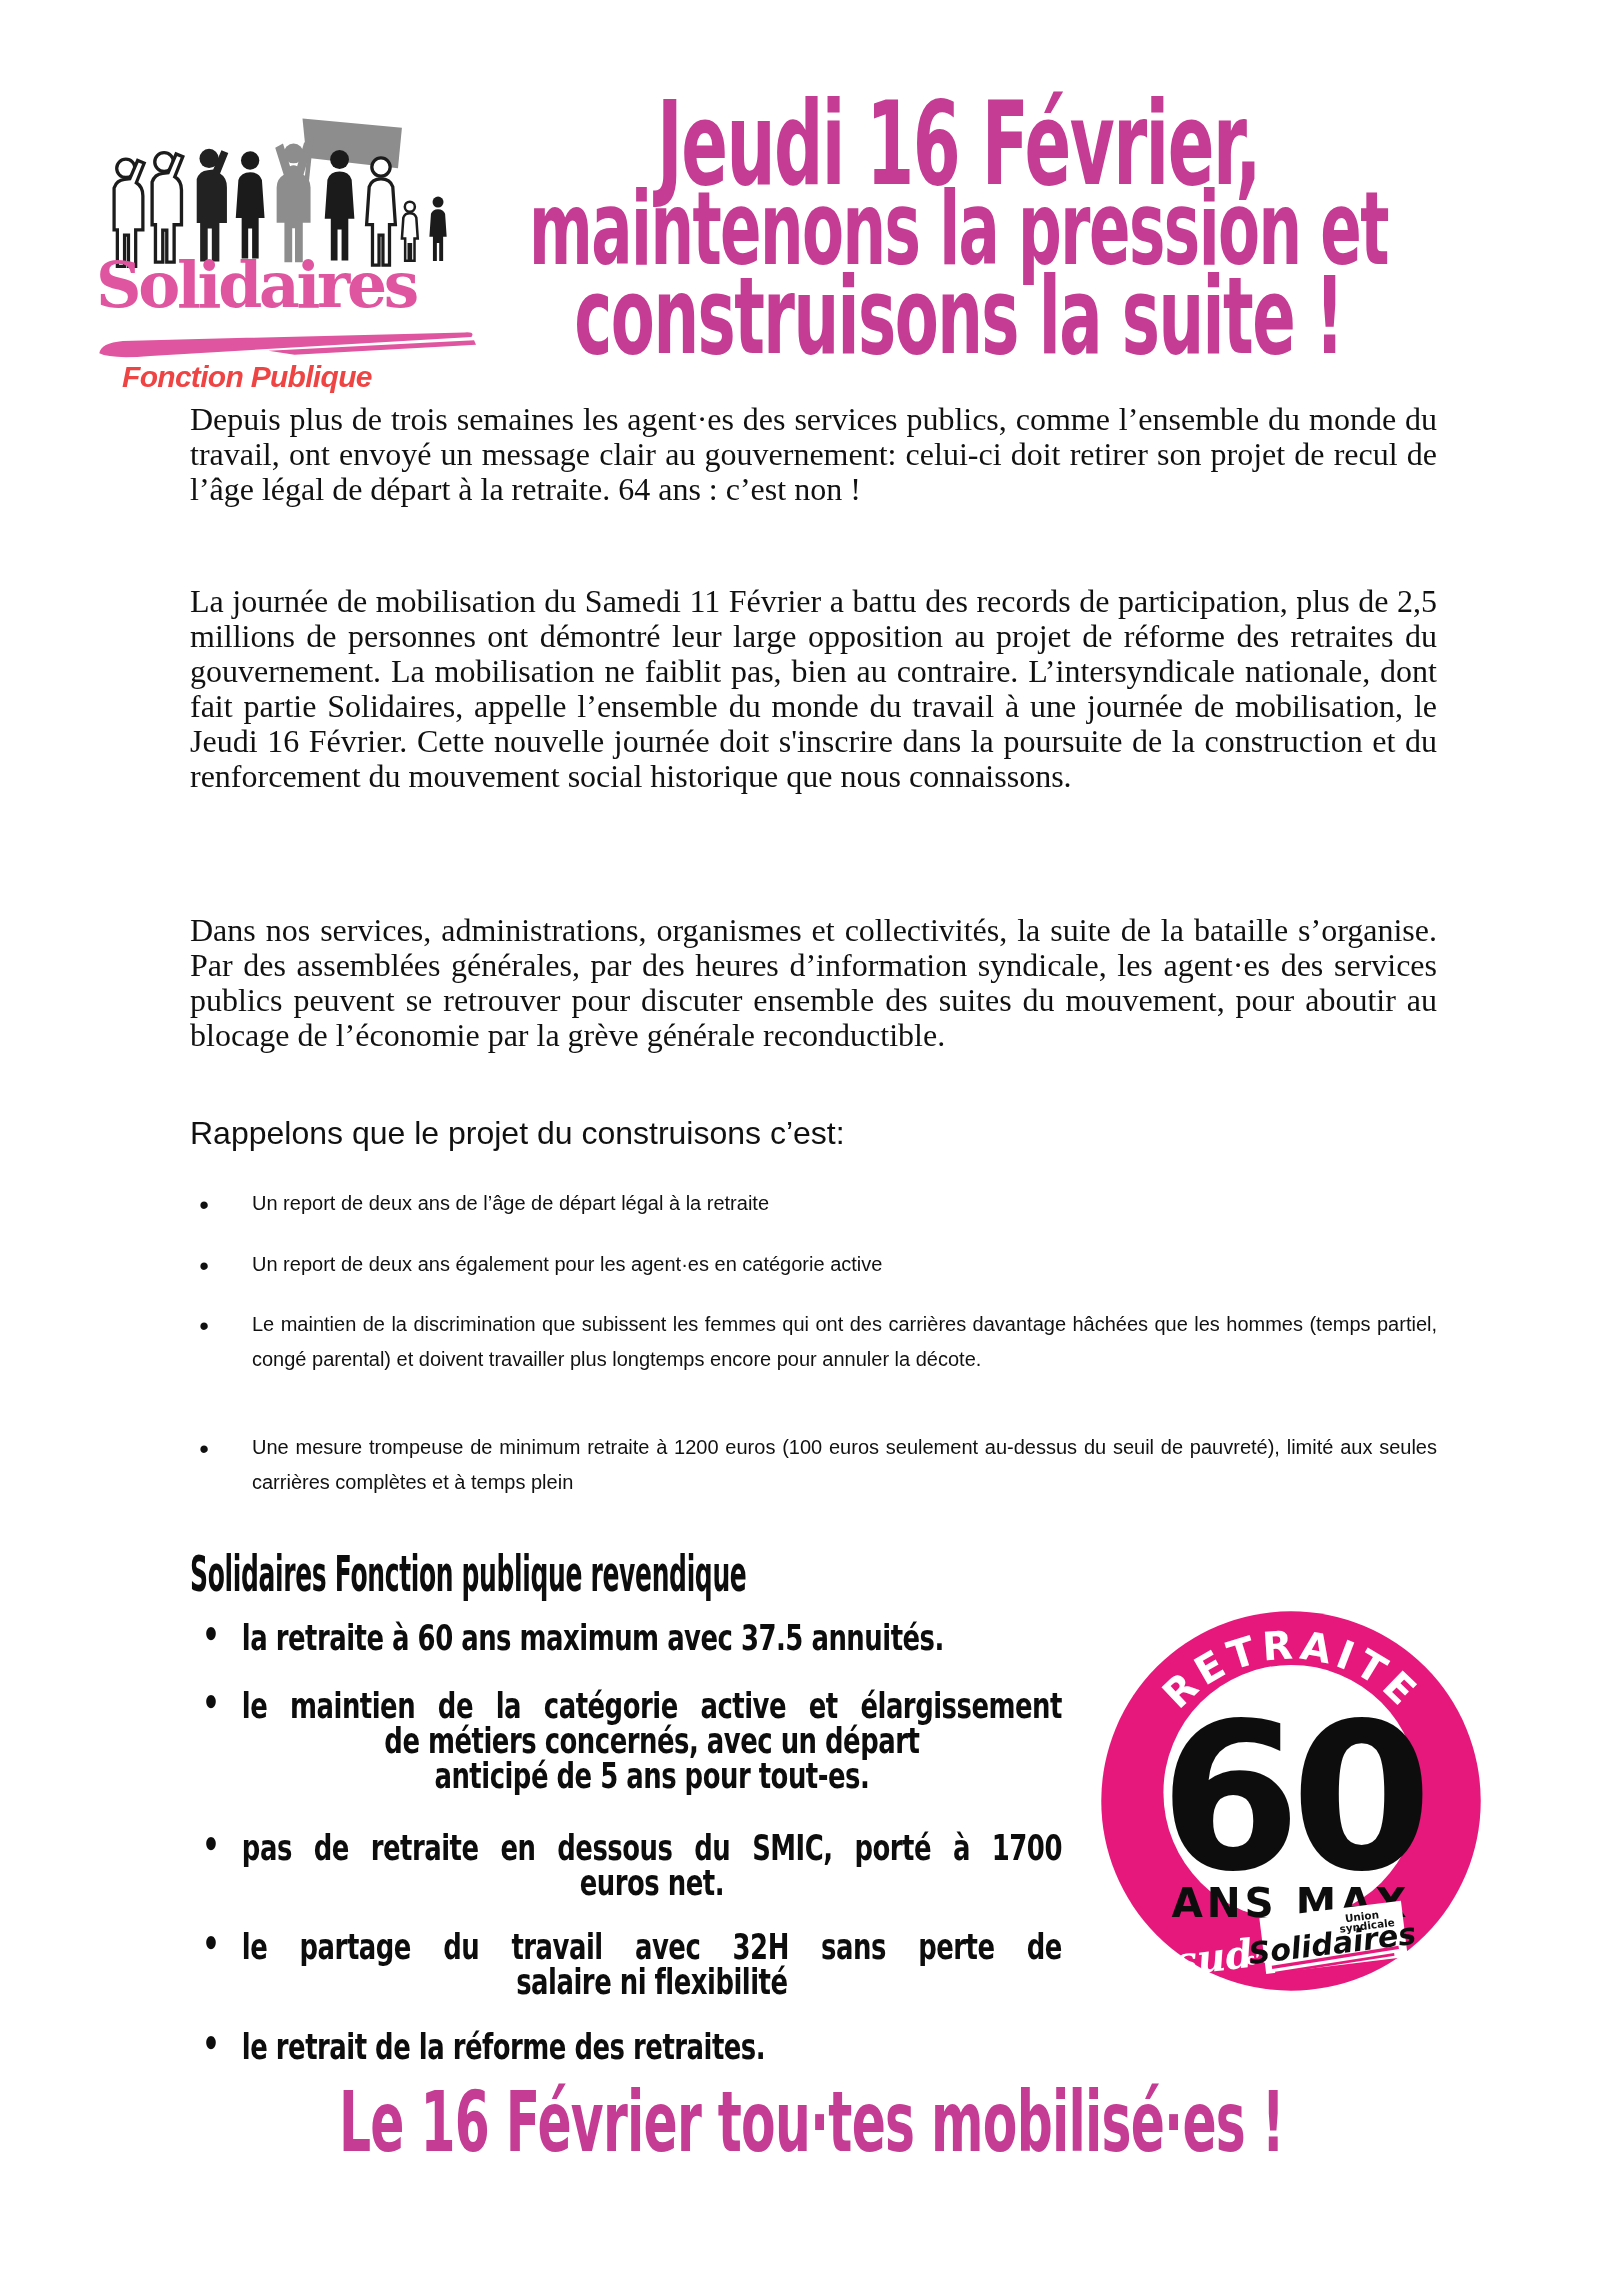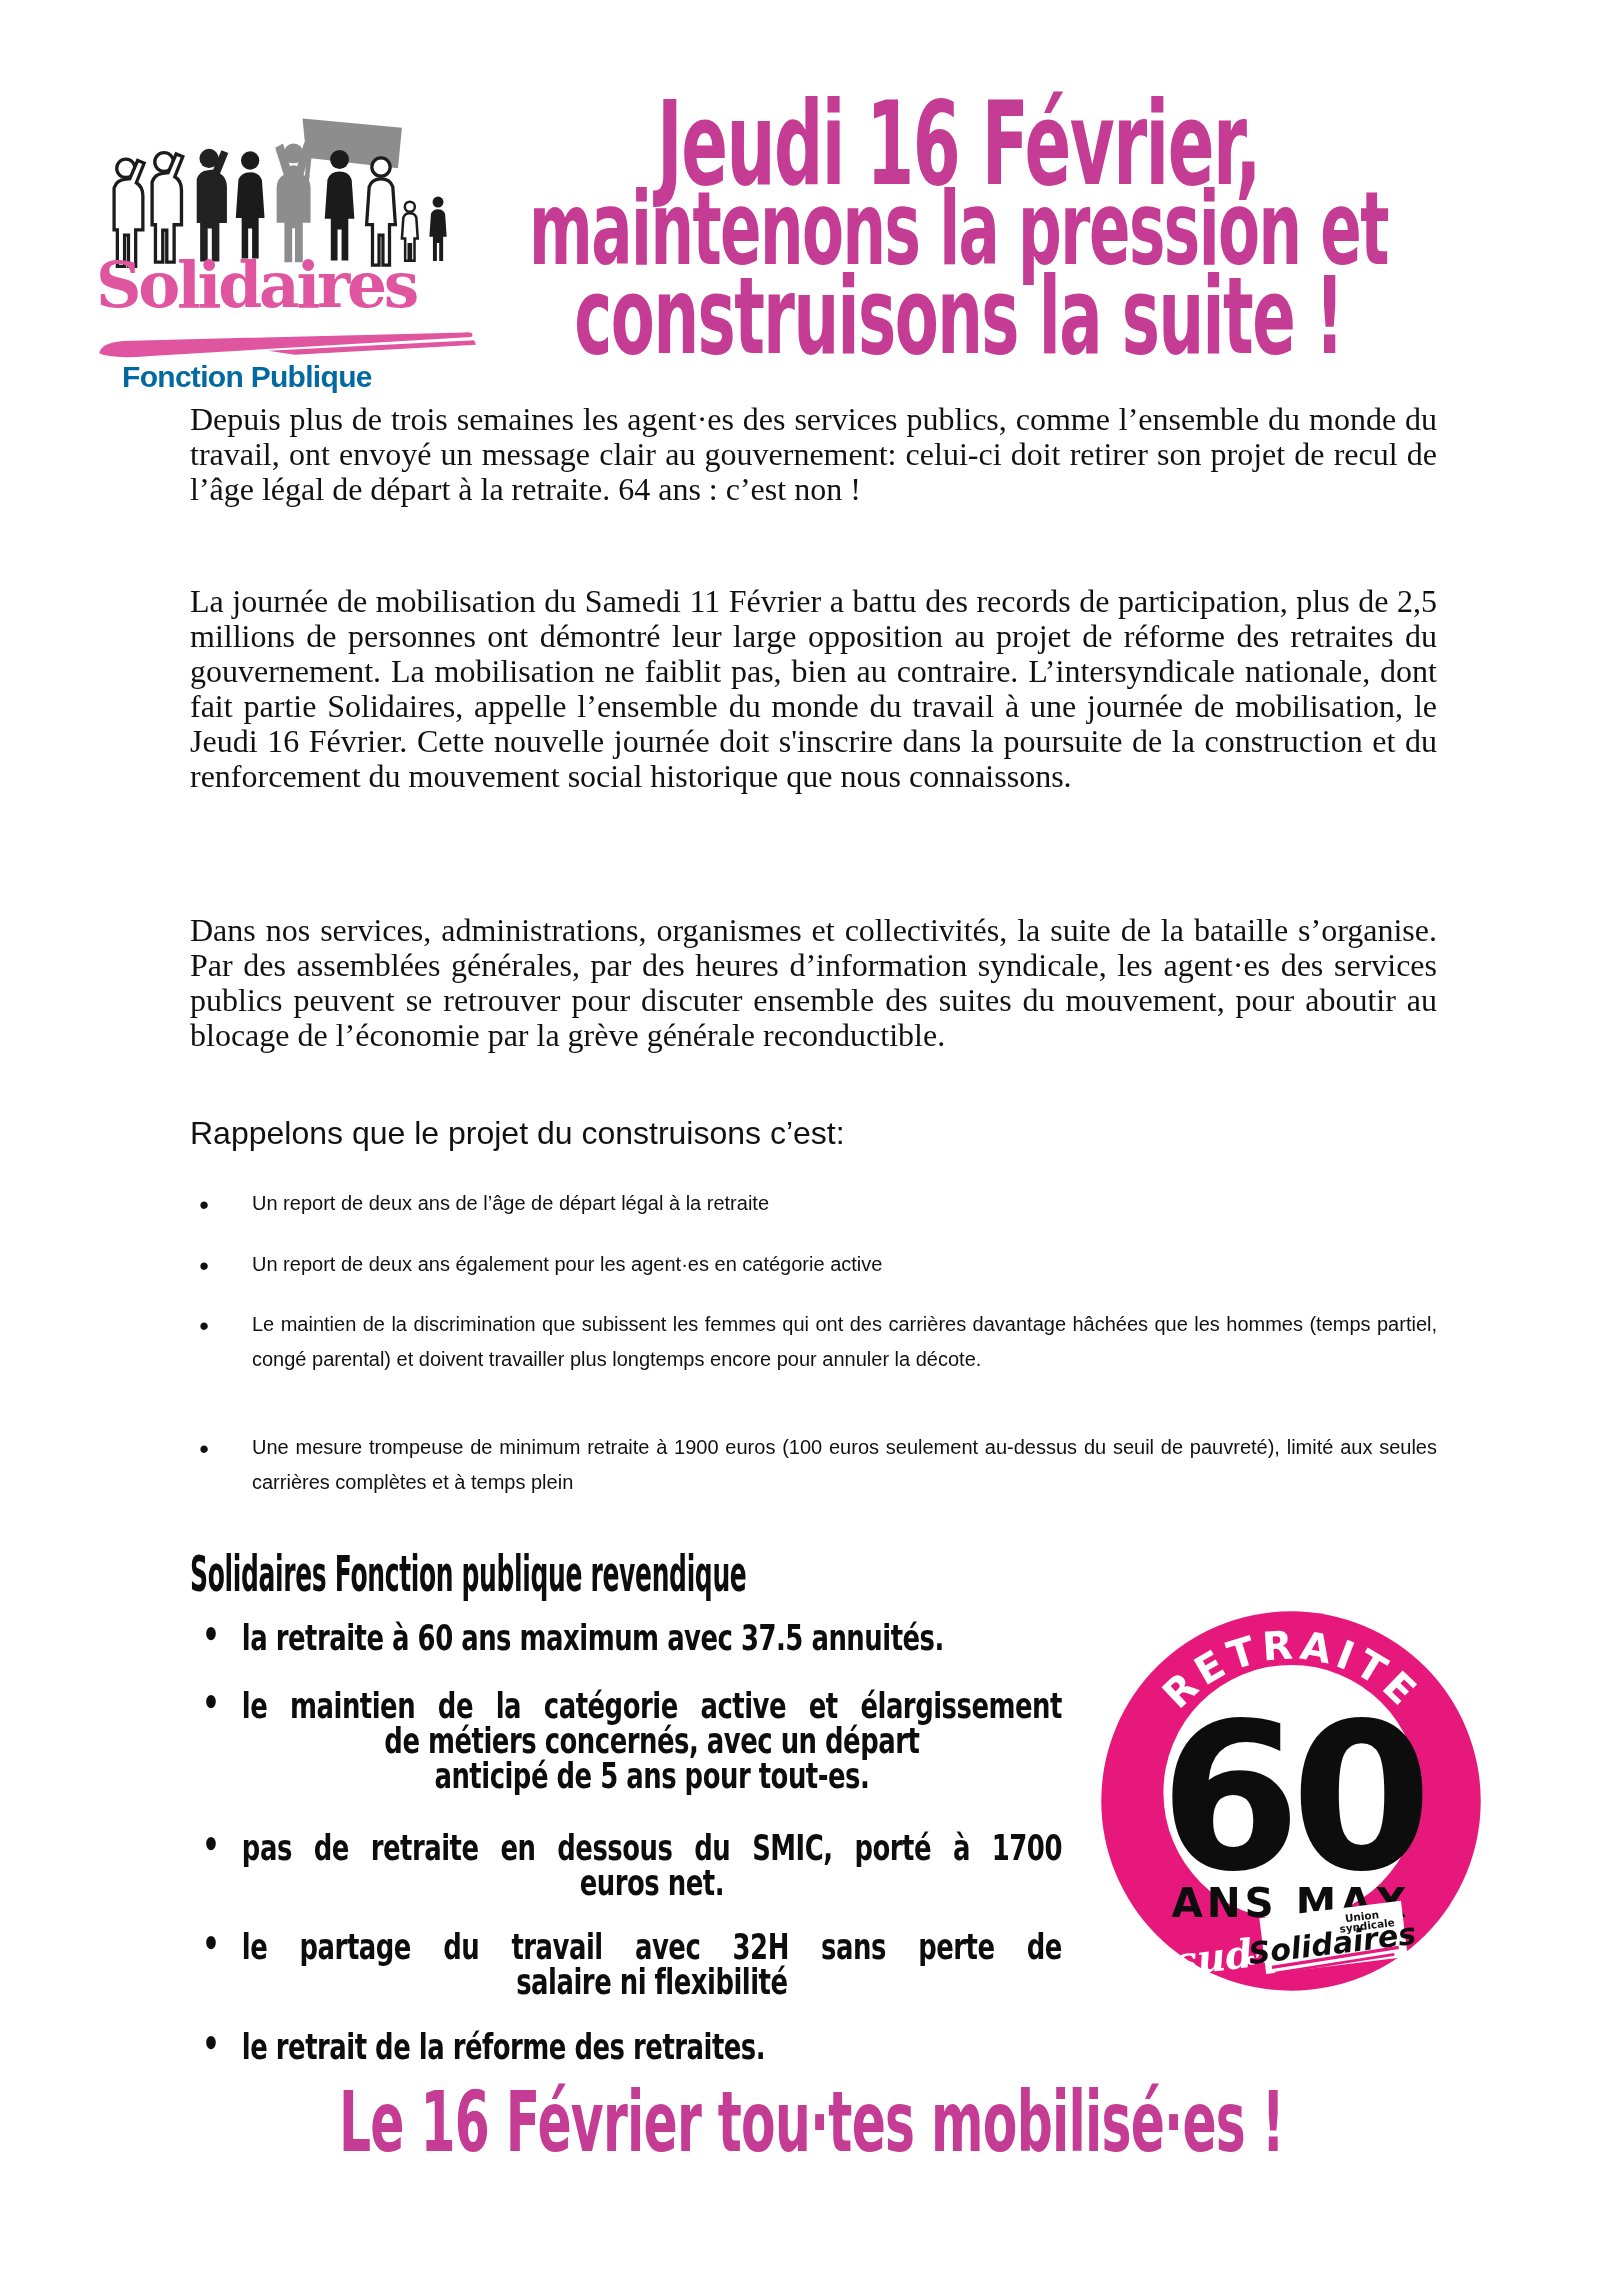--- a/index.html
+++ b/index.html
@@ -12,21 +12,21 @@
 
   
   .brand-text{
     left:96px;top:254px;
     font-family:"DejaVu Serif",serif;font-weight:bold;
     font-size:63px;line-height:1;letter-spacing:-3.3px;
     color:var(--pink-logo);white-space:nowrap;
   }
   .brand-sub{
     left:122px;top:360px;
-    font-size:30px;font-weight:bold;letter-spacing:-0.7px;white-space:nowrap;color:#0369a1;
+    font-size:30px;font-weight:bold;letter-spacing:-0.7px;white-space:nowrap;color:#ef4444;font-style:italic;
   }
 
   
   .title-block{
     left:393px;top:102px;width:1885px;
     transform:scaleX(0.6);transform-origin:0 0;
     text-align:center;color:var(--pink-title);
     font-family:"DejaVu Sans",sans-serif;font-weight:bold;letter-spacing:-2.6px;
   }
   .t1{font-size:115px;line-height:84px;}
@@ -131,21 +131,21 @@
 <div class="abs gov-row" style="top:1247px">
   <span class="dot">•</span>
   <p class="gov-text">Un report de deux ans également pour les agent·es en catégorie active</p>
 </div>
 <div class="abs gov-row" style="top:1307px">
   <span class="dot">•</span>
   <p class="gov-text">Le maintien de la discrimination que subissent les femmes qui ont des carrières davantage hâchées que les hommes (temps partiel, congé parental)  et doivent travailler plus longtemps encore pour annuler la décote.</p>
 </div>
 <div class="abs gov-row" style="top:1430px">
   <span class="dot">•</span>
-  <p class="gov-text">Une mesure trompeuse de minimum retraite à 1900 euros (100 euros seulement  au-dessus du seuil de pauvreté), limité aux seules carrières complètes et à temps plein</p>
+  <p class="gov-text">Une mesure trompeuse de minimum retraite à 1200 euros (100 euros seulement  au-dessus du seuil de pauvreté), limité aux seules carrières complètes et à temps plein</p>
 </div>
 
 <div class="abs display demands-heading">Solidaires Fonction publique revendique</div>
 
 <div class="abs display demand-row" style="top:1620px">
   <span class="dot2">•</span>
   <div class="demand-lines">
     <span class="dl">la retraite à 60 ans maximum avec 37.5 annuités.</span>
   </div>
 </div>

